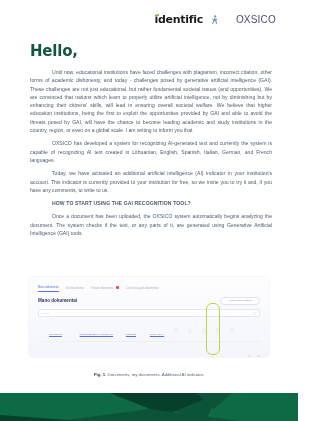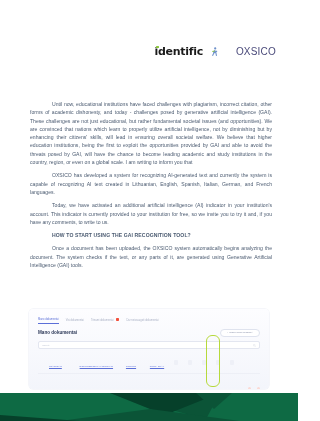--- a/index.html
+++ b/index.html
@@ -3,21 +3,21 @@
 <meta charset="utf-8">
 <style>
   html,body{margin:0;padding:0;}
   body{
     width:298px;height:421px;
     background:#ffffff;
     font-family:"Liberation Sans", sans-serif;
     overflow:hidden;
     position:relative;
   }
-  .page{position:absolute;inset:0;background:#fff;margin-top:32px;}
+  .page{position:absolute;inset:0;background:#fff;}
 
   
   .logo-row{
     position:absolute;top:14px;right:22px;
     display:flex;align-items:center;gap:8px;
   }
   .logo-identific{
     font-size:11px;font-weight:bold;color:#1b1b1b;
     letter-spacing:-0.3px;line-height:1;position:relative;
     font-family:"DejaVu Sans", sans-serif;
@@ -142,20 +142,21 @@
     <div class="logo-oxsico">
       <svg class="ox-mark" viewBox="0 0 7 10">
         <circle cx="4.2" cy="1.4" r="1.1" fill="#6b8fc9"></circle>
         <path d="M4 2.8 L2.2 4.6 L2.2 6.2 L1 8.6 L2 8.9 L3.2 6.6 L4.3 5.8 L5 8.9 L6 8.7 L5.3 5.2 L6.4 4.2 L5.8 3.4 L4.8 4.2 Z" fill="#6b8fc9"></path>
         <path d="M3.9 3.4 L1.2 4.1 L1.4 4.9 L3.6 4.4 Z" fill="#8cc63e"></path>
       </svg>
       <span>OXSICO</span>
     </div>
   </div>
 
+  <div class="hello">Hello,</div>
 
   <div class="body-copy">
     <p>Until now, educational institutions have faced challenges with plagiarism, incorrect citation, other forms of academic dishonesty, and today - challenges posed by generative artificial intelligence (GAI). These challenges are not just educational, but rather fundamental societal issues (and opportunities). We are convinced that nations which learn to properly utilize artificial intelligence, not by diminishing but by enhancing their citizens' skills, will lead in ensuring overall societal welfare. We believe that higher education institutions, being the first to exploit the opportunities provided by GAI and able to avoid the threats posed by GAI, will have the chance to become leading academic and study institutions in the country, region, or even on a global scale. I am writing to inform you that</p>
     <p>OXSICO has developed a system for recognizing AI-generated text and currently the system is capable of recognizing AI text created in Lithuanian, English, Spanish, Italian, German, and French languages.</p>
     <p>Today, we have activated an additional artificial intelligence (AI) indicator in your institution's account. This indicator is currently provided to your institution for free, so we invite you to try it and, if you have any comments, to write to us.</p>
     <p class="section-head">HOW TO START USING THE GAI RECOGNITION TOOL?</p>
     <p>Once a document has been uploaded, the OXSICO system automatically begins analyzing the document. The system checks if the text, or any parts of it, are generated using Generative Artificial Intelligence (GAI) tools.</p>
   </div>
 
   <div class="shot-wrap">

